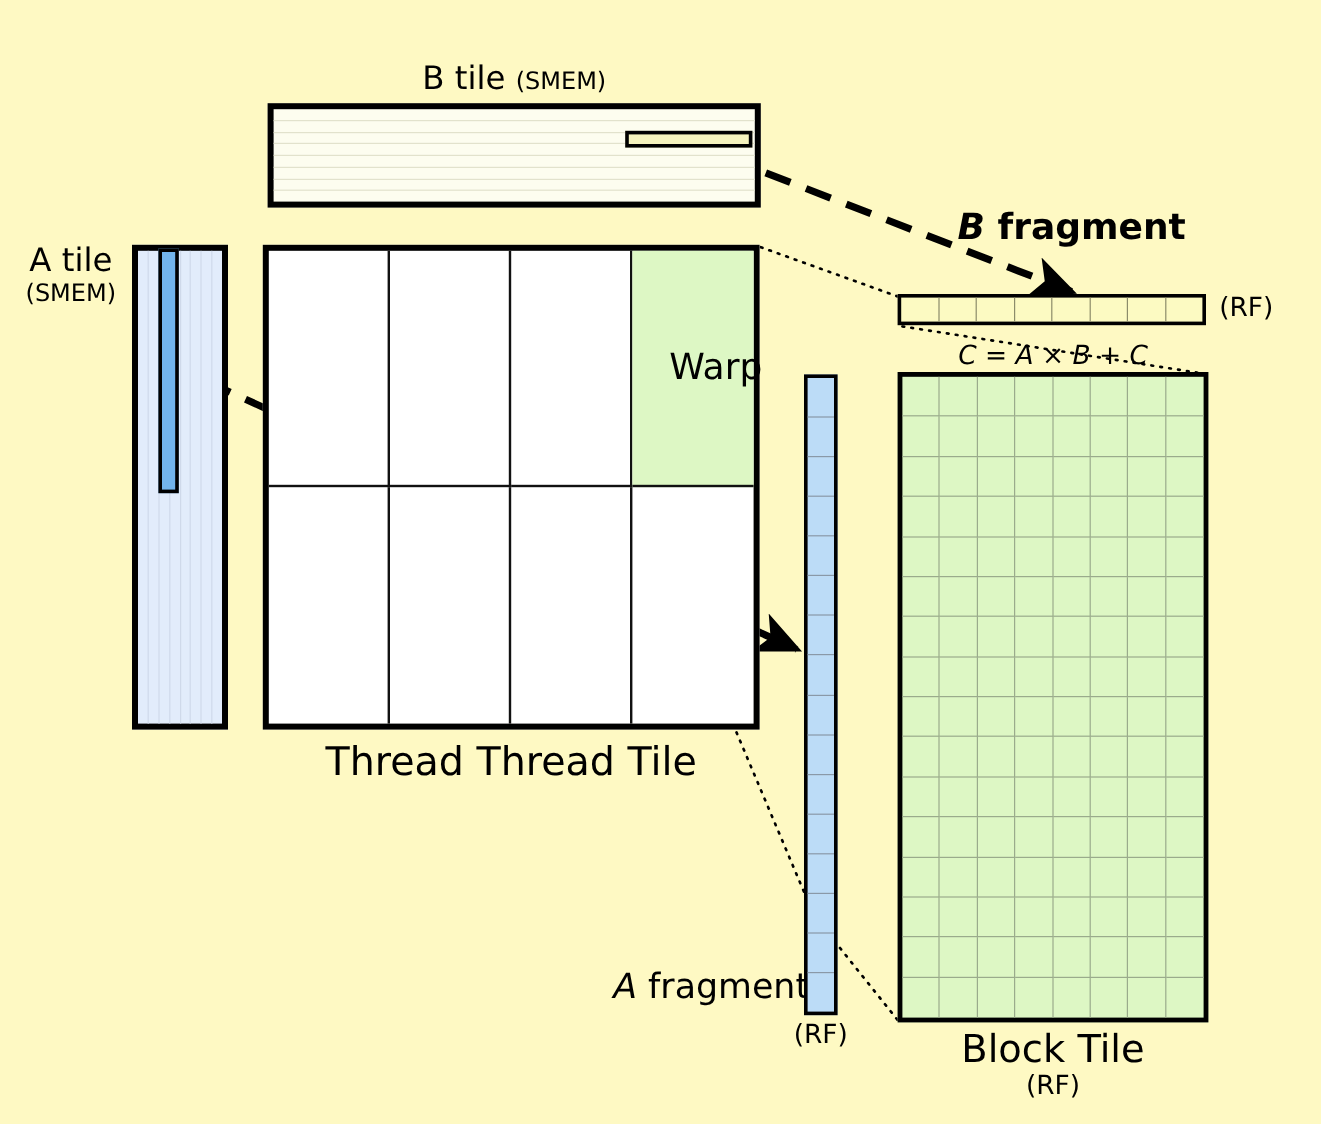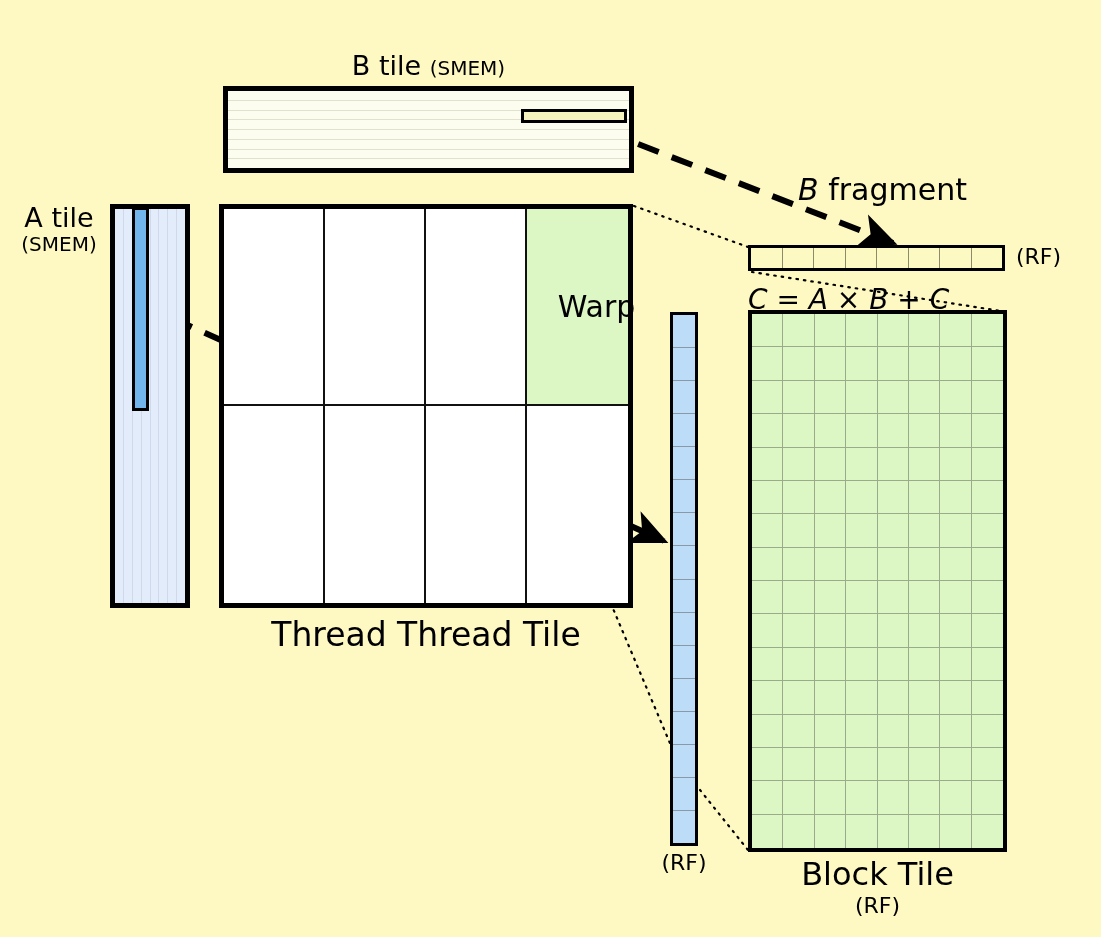--- a/index.html
+++ b/index.html
@@ -73,42 +73,42 @@
   #tb-grid > div.warp { background:#ddf7c4; }
   .warp-label { position:absolute; inset:0; display:flex; align-items:center; justify-content:center;
                 font-size: 30px; margin-left: 38px; }
   #tb-tile-caption { left: 219px; top: 618px; width: 414px; text-align:center; font-size: 33px; }
 
   
   #b-frag-box { left: 748px; top: 245px; width: 257px; height: 26px; background:#fcfac2; border-width:3px; }
   #b-frag-cells { position:absolute; inset:0; display:flex; }
   #b-frag-cells > div { flex:1 1 0; border-right:1px solid #8c8c6a; box-sizing:border-box; }
   #b-frag-cells > div:last-child { border-right:none; }
-  #b-frag-label { left: 798px; top: 175px; font-size: 30px; }
+  #b-frag-label { left: 798px; top: 175px; font-size: 30px; font-weight: bold; }
   #b-frag-label .it { font-style: italic; }
   #b-frag-rf { left: 1016px; top: 246px; font-size: 22px; }
 
   
   #a-frag-box { left: 670px; top: 312px; width: 28px; height: 534px; background:#bcdcf7; border-width:3px; }
   #a-frag-cells { position:absolute; inset:0; display:flex; flex-direction:column; }
   #a-frag-cells > div { flex:1 1 0; border-bottom:1px solid #8a99a8; box-sizing:border-box; }
   #a-frag-cells > div:last-child { border-bottom:none; }
   #a-frag-label { left: 511px; top: 808px; font-size: 29px; }
   #a-frag-label .it { font-style: italic; }
   #a-frag-rf { left: 658px; top: 852px; width: 52px; text-align:center; font-size: 22px; }
 
   
   #warp-tile-box { left: 748px; top: 310px; width: 259px; height: 542px; background:#ddf7c4; border-width:4px; }
   #warp-grid { position:absolute; inset:0; display:grid;
                grid-template-columns: repeat(8, 1fr);
                grid-template-rows: repeat(16, 1fr); }
   #warp-grid > div { border-right:1px solid #9aab8c; border-bottom:1px solid #9aab8c; box-sizing:border-box; }
   #warp-grid > div:nth-child(8n) { border-right:none; }
   #warp-grid > div:nth-last-child(-n+8) { border-bottom:none; }
-  #warp-eq { left: 748px; top: 286px; width: 259px; font-size: 28px; font-style: italic; }
+  #warp-eq { left: 748px; top: 286px; width: 259px; text-align:center; font-size: 22px; font-style: italic; }
   #warp-tile-caption { left: 748px; top: 858px; width: 259px; text-align:center; font-size: 32px; }
   #warp-tile-rf { left: 748px; top: 895px; width: 259px; text-align:center; font-size: 22px; }
 
   
   #connectors { position:absolute; left:0; top:0; width:1101px; height:937px; pointer-events:none; }
 </style>
 </head>
 <body>
 
 <div id="stage">
@@ -197,20 +197,23 @@
         <div></div>
         <div></div>
         <div></div>
         <div></div>
         <div></div>
         <div></div>
       </div>
   </div>
   <div class="lbl" id="b-frag-rf">(RF)</div>
 
+  <div class="lbl" id="a-frag-label">
+    <span class="it">A</span><span> fragment</span>
+  </div>
   <div class="box" id="a-frag-box">
     <div id="a-frag-cells">
         <div></div>
         <div></div>
         <div></div>
         <div></div>
         <div></div>
         <div></div>
         <div></div>
         <div></div>

